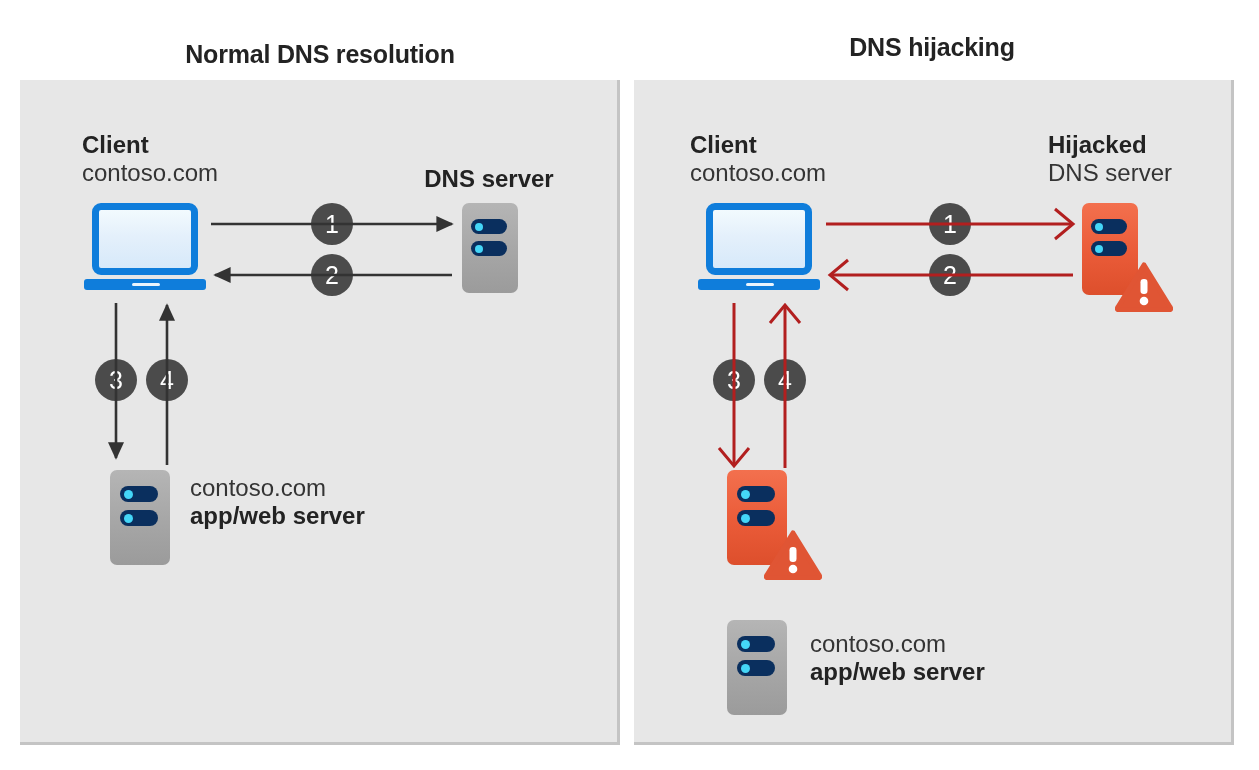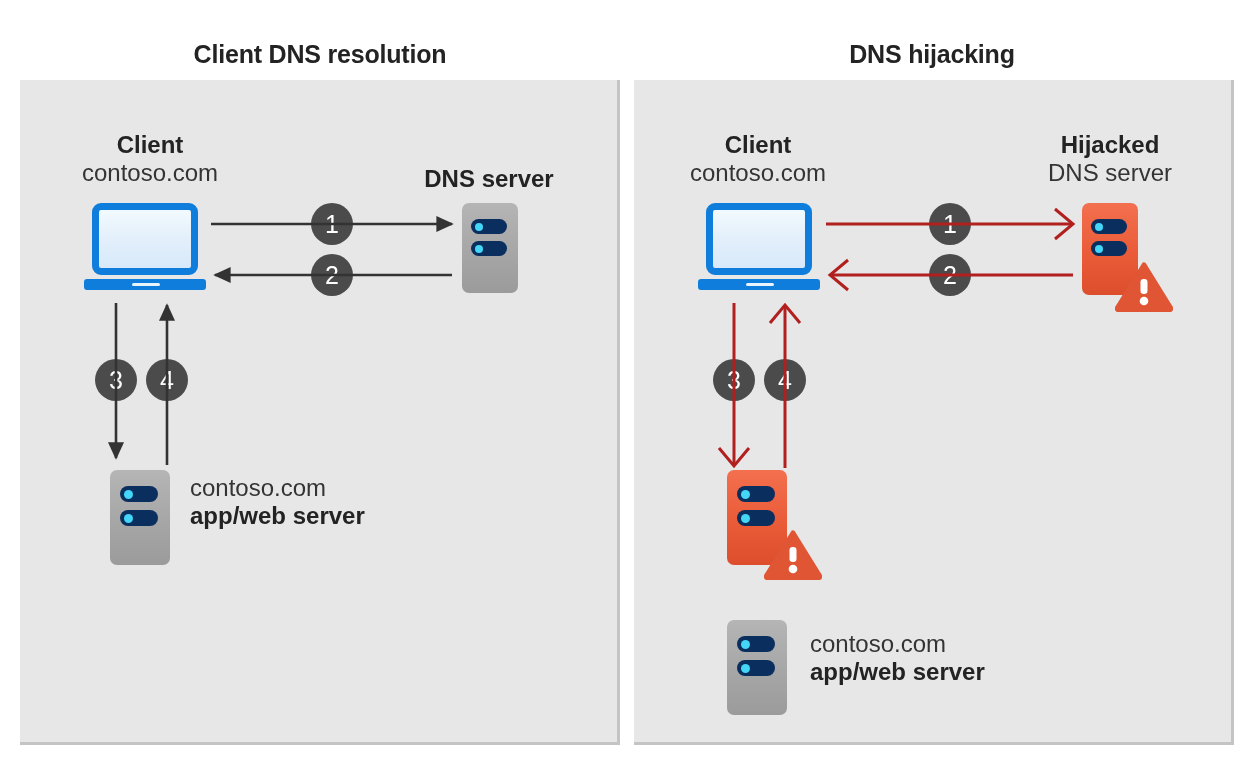--- a/index.html
+++ b/index.html
@@ -26,21 +26,21 @@
   .panel-title {
     position: absolute;
     text-align: center;
     font-size: 25px;
     font-weight: bold;
     color: #232323;
     letter-spacing: -0.2px;
     white-space: nowrap;
   }
   #title-left  { left: 20px;  top: 40px;  width: 600px; }
-  #title-right { left: 632px; top: 40px;  width: 600px; }
+  #title-right { left: 632px; top: 33px;  width: 600px; }
 
   
   .panel {
     position: absolute;
     background: #e7e7e7;
     border-right: 3px solid #c4c4c4;
     border-bottom: 3px solid #c4c4c4;
     box-sizing: border-box;
   }
   #panel-left  { left: 20px;  top: 80px;  width: 600px; height: 665px; }
@@ -57,21 +57,21 @@
     font-weight: bold;
     font-size: 24px;
     color: #232323;
   }
   .lbl .norm {
     display: block;
     font-weight: normal;
     font-size: 24px;
     color: #343434;
   }
-  .lbl.center { text-align: center; transform: translateX(-50%); }
+  .lbl.center { transform: translateX(-50%); }
 
   
   .laptop { position: absolute; }
   .laptop .lid {
     position: absolute;
     left: 8px; top: 0;
     width: 106px; height: 72px;
     border: 7px solid #0f7ddb;
     border-radius: 9px;
     box-sizing: border-box;
@@ -144,21 +144,21 @@
     left: 0; top: 0;
     width: 1259px; height: 770px;
     pointer-events: none;
   }
 </style>
 </head>
 <body>
 
 <div class="diagram">
 
-  <div class="panel-title" id="title-left">Client DNS resolution</div>
+  <div class="panel-title" id="title-left">Normal DNS resolution</div>
 
   <div class="panel-title" id="title-right">DNS hijacking</div>
 
   <div class="panel" id="panel-left"></div>
   <div class="panel" id="panel-right"></div>
 
   <div class="lbl center" style="left:150px; top:131px;">
     <span class="bold">Client</span>
     <span class="norm">contoso.com</span>
   </div>

